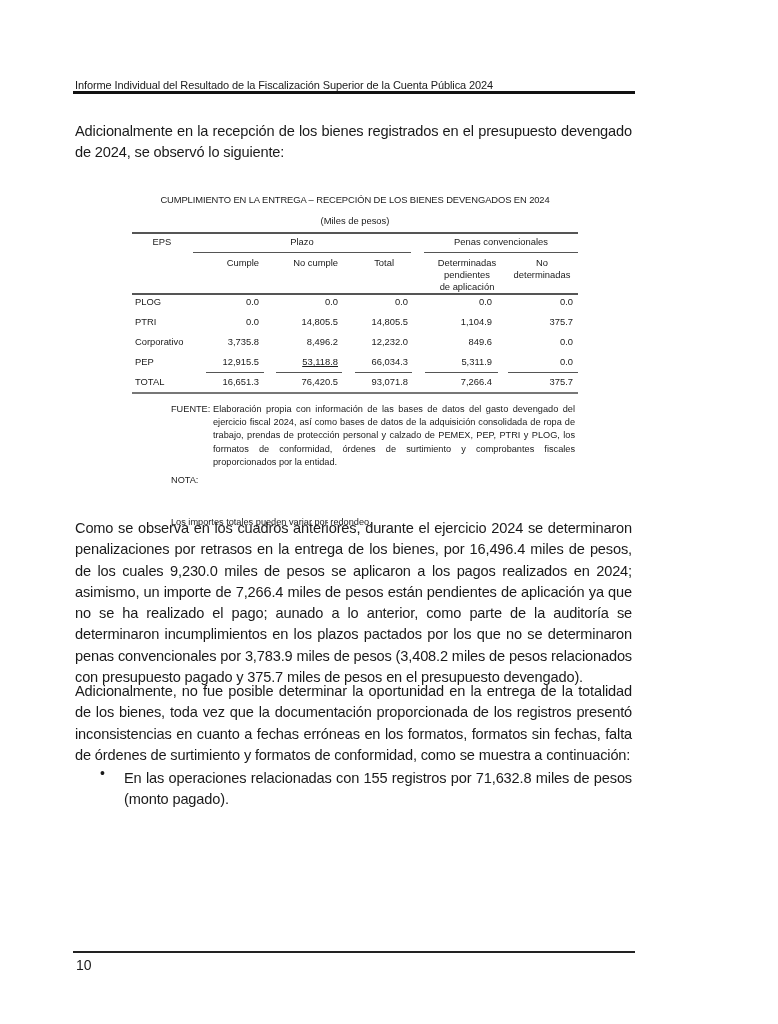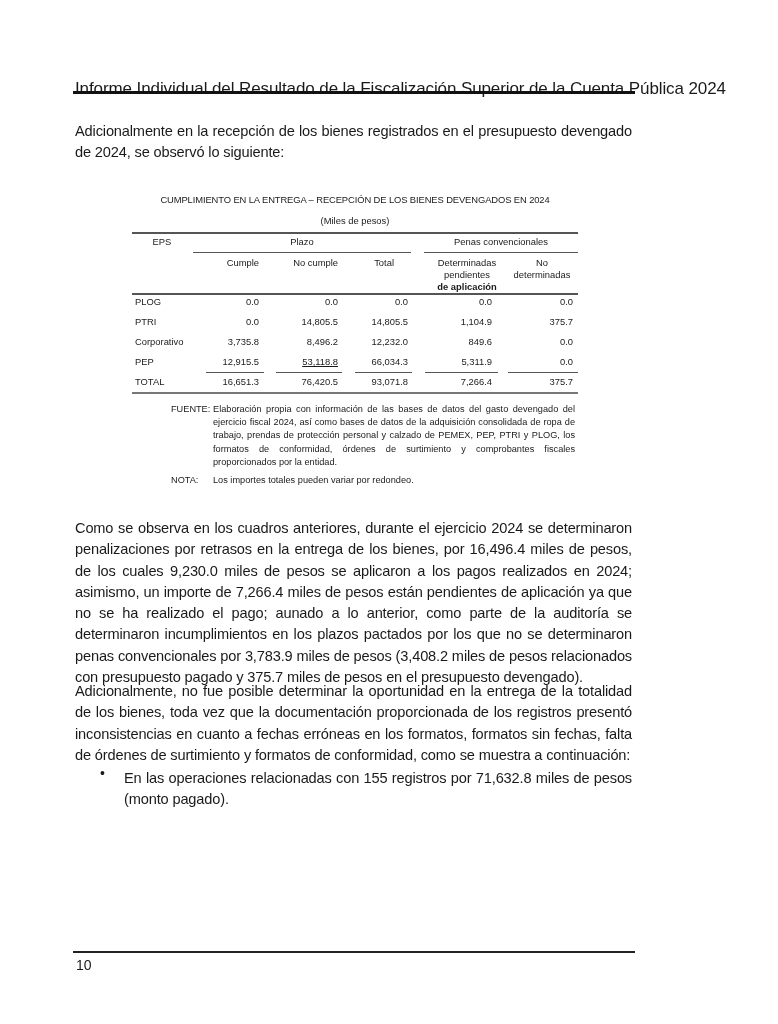--- a/index.html
+++ b/index.html
@@ -1,38 +1,38 @@
 <!DOCTYPE html>
 <html><head>
   <meta charset="utf-8">
   <style>
     html, body { margin: 0; padding: 0; background: #ffffff; }
     body { width: 778px; height: 1024px; position: relative; overflow: hidden; font-family: "Liberation Sans", sans-serif; color: #1a1a1a; }
-    .header-text { position: absolute; left: 75px; top: 79px; font-size: 17px; letter-spacing: -0.1px; }
+    .header-text { position: absolute; left: 75px; top: 79px; font-size: 11px; letter-spacing: -0.1px; }
     .header-rule { position: absolute; left: 73px; top: 91px; width: 562px; height: 3px; background: #111; }
     .para { position: absolute; left: 75px; width: 557px; font-size: 14.6px; line-height: 21.3px; text-align: justify; letter-spacing: -0.15px; }
     .p1 { top: 121px; }
     .p2 { top: 518px; }
     .p3 { top: 681px; }
     .bullet { position: absolute; left: 100px; top: 765px; font-size: 14px; }
     .bullet-text { position: absolute; left: 124px; top: 768px; width: 508px; font-size: 14.6px; line-height: 21.3px; text-align: justify; letter-spacing: -0.15px; }
 
     .tbl-title { position: absolute; left: 130px; width: 450px; text-align: center; top: 194px; font-size: 9.4px; letter-spacing: -0.1px; }
     .tbl-sub { position: absolute; left: 130px; width: 450px; text-align: center; top: 215px; font-size: 9.4px; }
     .hline { position: absolute; background: #555; }
     .cell { position: absolute; font-size: 9.4px; }
     .r { text-align: right; }
     .c { text-align: center; }
     .l { text-align: left; }
 
     .notes { position: absolute; left: 135px; top: 403px; width: 440px; font-size: 9.2px; line-height: 13.2px; }
     .note-row { display: flex; margin-left: 36px; }
     .note-label { width: 42px; flex: 0 0 42px; }
     .note-text { flex: 1; text-align: justify; }
-    .note-row.nota { margin-top: 5px; }
+    .note-row.nota { margin-top: 5px; flex-direction: column; }
 
     .footer-rule { position: absolute; left: 73px; top: 951px; width: 562px; height: 2px; background: #222; }
     .page-num { position: absolute; left: 76px; top: 957px; font-size: 14px; }
   </style>
 </head>
 <body>
 
 <div class="header-text">Informe Individual del Resultado de la Fiscalización Superior de la Cuenta Pública 2024</div>
 <div class="header-rule"></div>
 
@@ -49,21 +49,21 @@
   <div class="cell c" style="left:424px; top:236px; width:154px;">Penas convencionales</div>
 
   <div class="hline" style="left:193px; top:252px; width:218px; height:1px;"></div>
   <div class="hline" style="left:424px; top:252px; width:154px; height:1px;"></div>
 
   <div class="cell r" style="left:193px; top:257px; width:66px;">Cumple</div>
   <div class="cell r" style="left:264px; top:257px; width:74px;">No cumple</div>
   <div class="cell r" style="left:342px; top:257px; width:52px;">Total</div>
   <div class="cell c" style="left:424px; top:257px; width:86px;">Determinadas</div>
   <div class="cell c" style="left:424px; top:269px; width:86px;">pendientes</div>
-  <div class="cell c" style="left:424px; top:281px; width:86px;font-weight:bold;">de aplicación</div>
+  <div class="cell c" style="left:424px; top:281px; width:86px;">de aplicación</div>
   <div class="cell c" style="left:506px; top:257px; width:72px;">No</div>
   <div class="cell c" style="left:506px; top:269px; width:72px;">determinadas</div>
 
   <div class="hline" style="left:132px; top:293px; width:446px; height:2px;"></div>
 
   <div>
     <div class="cell l" style="left:135px; top:296px; width:60px;">PLOG</div>
     <div class="cell r" style="left:193px; top:296px; width:66px;">0.0</div>
     <div class="cell r" style="left:264px; top:296px; width:74px;">0.0</div>
     <div class="cell r" style="left:342px; top:296px; width:66px;">0.0</div>

